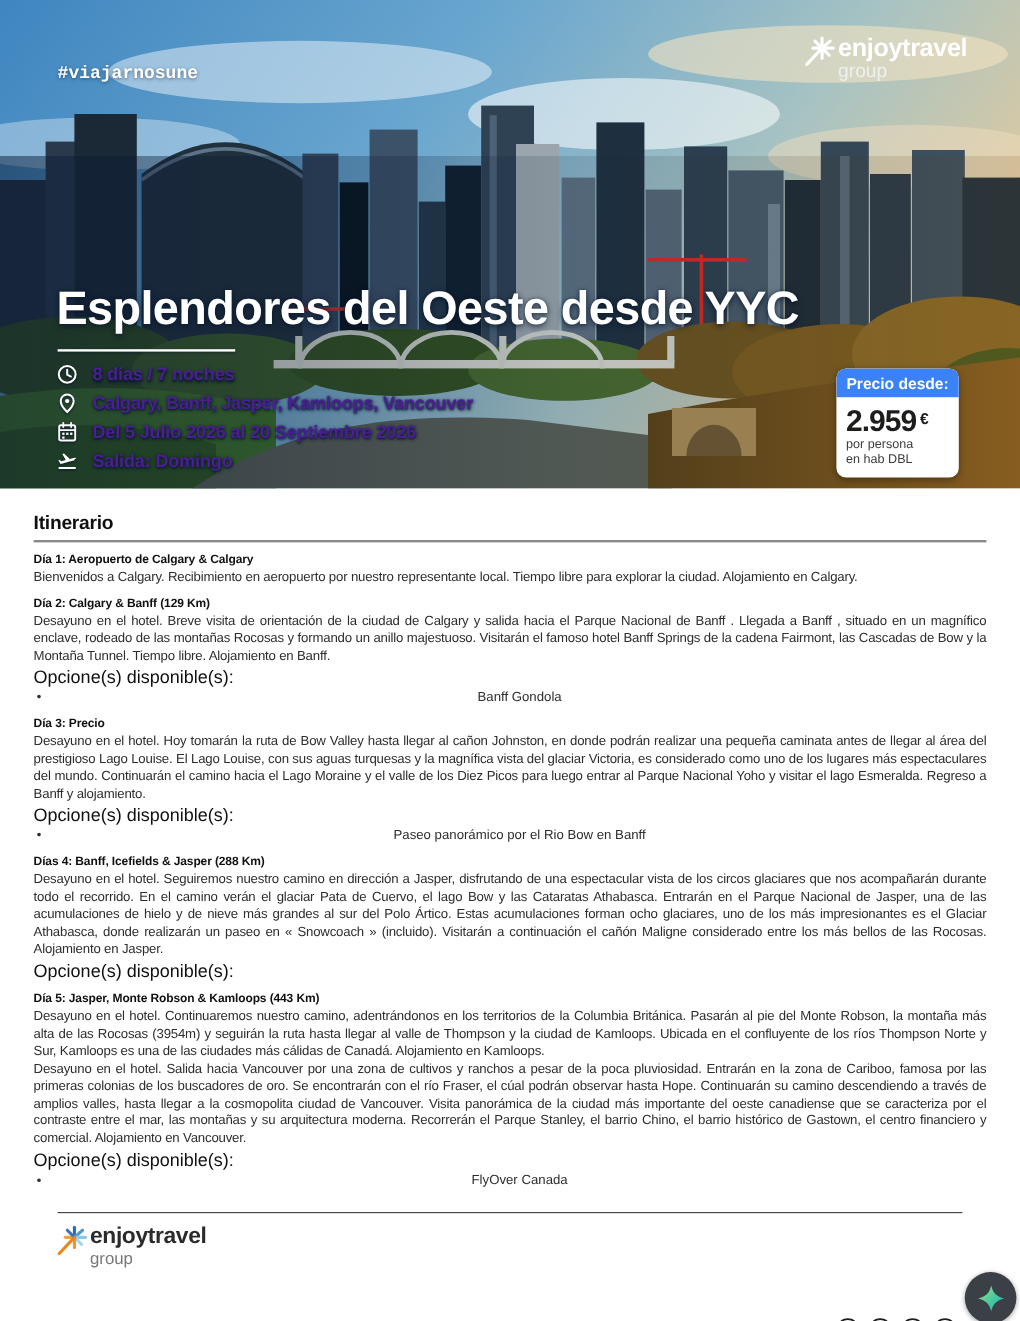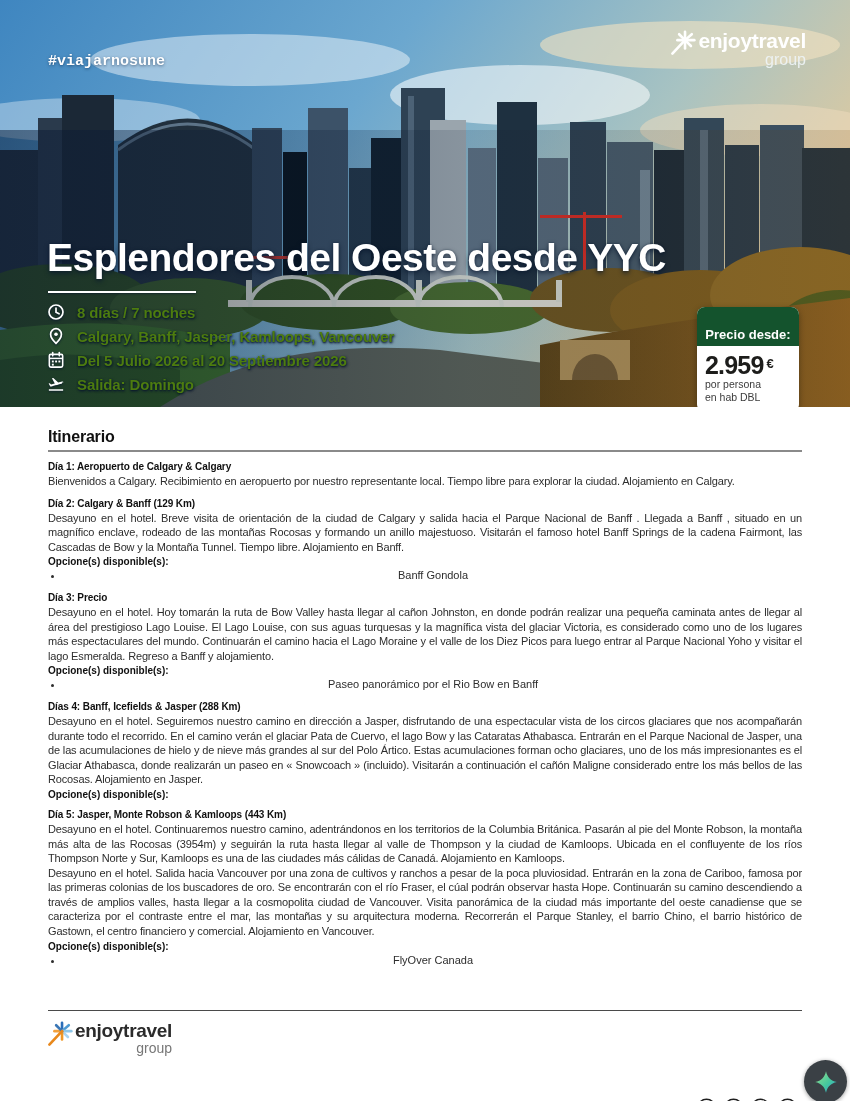--- a/index.html
+++ b/index.html
@@ -9,54 +9,54 @@
   
   .hero{position:absolute;top:0;left:0;width:850px;height:407px;overflow:hidden;}
   .hero-art{position:absolute;top:0;left:0;width:850px;height:407px;display:block;}
 
   .hashtag{position:absolute;left:48px;top:53px;color:#fff;font-size:15px;font-weight:bold;
            text-shadow:0 1px 3px rgba(10,30,60,.55);font-family:Liberation Mono, monospace;}
 
   .brand{display:flex;align-items:flex-start;}
   .brand--light{position:absolute;top:30px;right:44px;}
   .brand-star{width:27px;height:27px;margin-right:2px;margin-top:0;}
-  .brand-text{text-align:right;}
+  .brand-text{}
   .brand--light .brand-name{color:#fff;font-size:21px;font-weight:bold;letter-spacing:-.3px;line-height:22px;}
   .brand--light .brand-sub{color:#eef4f6;font-size:16px;line-height:16px;opacity:.92;}
 
   .title{position:absolute;left:47px;top:236px;margin:0;color:#fff;font-size:39px;font-weight:bold;
          letter-spacing:-.5px;white-space:nowrap;
          text-shadow:0 2px 5px rgba(8,22,45,.8),0 0 2px rgba(8,22,45,.45);}
   .title-rule{position:absolute;left:48px;top:291px;width:148px;height:2px;background:#fff;
               box-shadow:0 1px 2px rgba(8,22,45,.6);}
 
   .info{position:absolute;left:47px;top:300px;margin:0;padding:0;list-style:none;}
   .info li{display:flex;align-items:center;height:24px;}
   .info .ico{width:18px;height:18px;margin-right:12px;flex:0 0 18px;
              filter:drop-shadow(0 1px 1px rgba(8,22,45,.85));}
-  .info .txt{color:#4d7c0f;font-size:15px;font-weight:bold;letter-spacing:-.1px;
+  .info .txt{color:#4c1d95;font-size:15px;font-weight:bold;letter-spacing:-.1px;
              text-shadow:0 1px 2px rgba(8,22,45,.95),1px 1px 3px rgba(8,22,45,.7);}
 
   .price{position:absolute;left:697px;top:307px;width:102px;border-radius:8px;overflow:hidden;
          box-shadow:0 2px 6px rgba(0,0,0,.35);background:#fff;}
-  .price-head{background:#14532d;color:#fff;font-size:13px;font-weight:bold;text-align:center;
-              padding:20px 2px 4px;}
+  .price-head{background:#3b82f6;color:#fff;font-size:13px;font-weight:bold;text-align:center;
+              padding:5px 2px 4px;}
   .price-body{padding:5px 8px 8px;}
   .price-amount{color:#1d1d1b;font-size:25px;font-weight:bold;letter-spacing:-.8px;line-height:26px;}
   .price-amount .cur{font-size:13px;font-weight:bold;vertical-align:6px;margin-left:3px;letter-spacing:0;}
   .price-note{color:#3c3c3c;font-size:10.5px;line-height:13px;}
 
   
-  .content{position:absolute;top:407px;left:0;width:850px;padding:0 48px;box-sizing:border-box;}
+  .content{position:absolute;top:407px;left:0;width:850px;padding:0 28px;box-sizing:border-box;}
   .content h2{margin:21px 0 0;font-size:16px;font-weight:bold;color:#101010;letter-spacing:-.2px;}
   .head-rule{margin-top:4px;border-bottom:2px solid #8a8a8a;}
 
   .day h3{margin:9px 0 2px;font-size:10px;font-weight:bold;color:#101010;letter-spacing:-.1px;}
   .day p{margin:0;font-size:11px;line-height:14.6px;color:#2d2d2d;text-align:justify;letter-spacing:-.15px;}
-  .opt-label{margin-top:2px;font-size:10px;font-weight:bold;color:#101010;}
+  .opt-label{margin-top:2px;font-size:15px;font-weight:normal;color:#101010;}
   .opt-list{margin:1px 0 0 16px;padding:0;}
   .opt-list li{font-size:11px;line-height:14.6px;color:#2d2d2d;text-align:center;}
 
   
   .footer{position:absolute;left:0;top:1008px;width:850px;height:93px;}
   .foot-rule{position:absolute;left:48px;right:48px;top:2px;border-top:1.5px solid #4a4a4a;}
   .brand--dark{position:absolute;left:46px;top:13px;}
   .brand--dark .brand-name{color:#2b2b2b;font-size:19px;font-weight:bold;letter-spacing:-.3px;line-height:20px;}
   .brand--dark .brand-sub{color:#777;font-size:14px;line-height:15px;}
 

